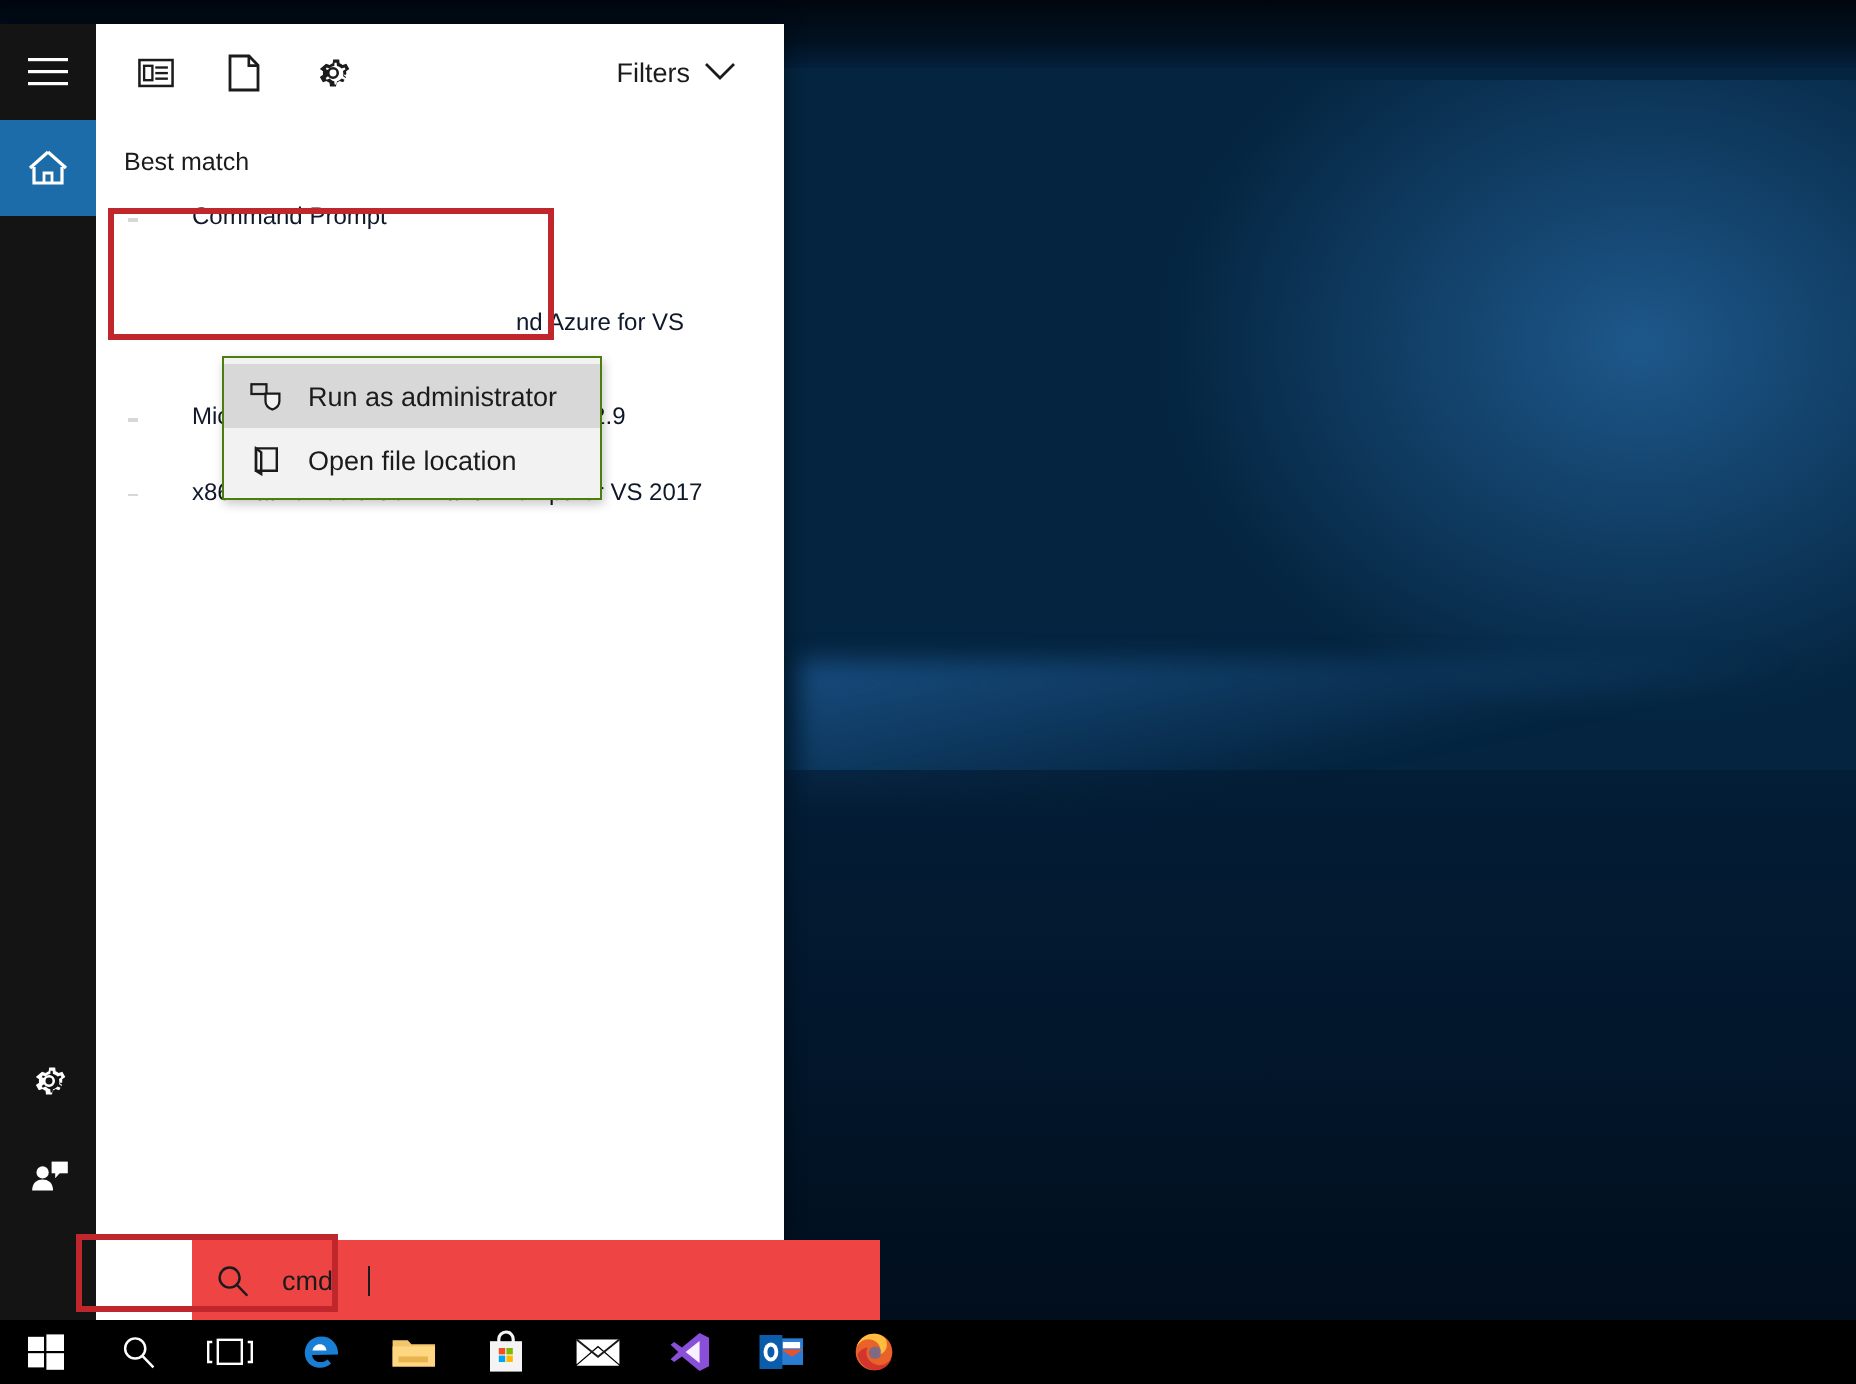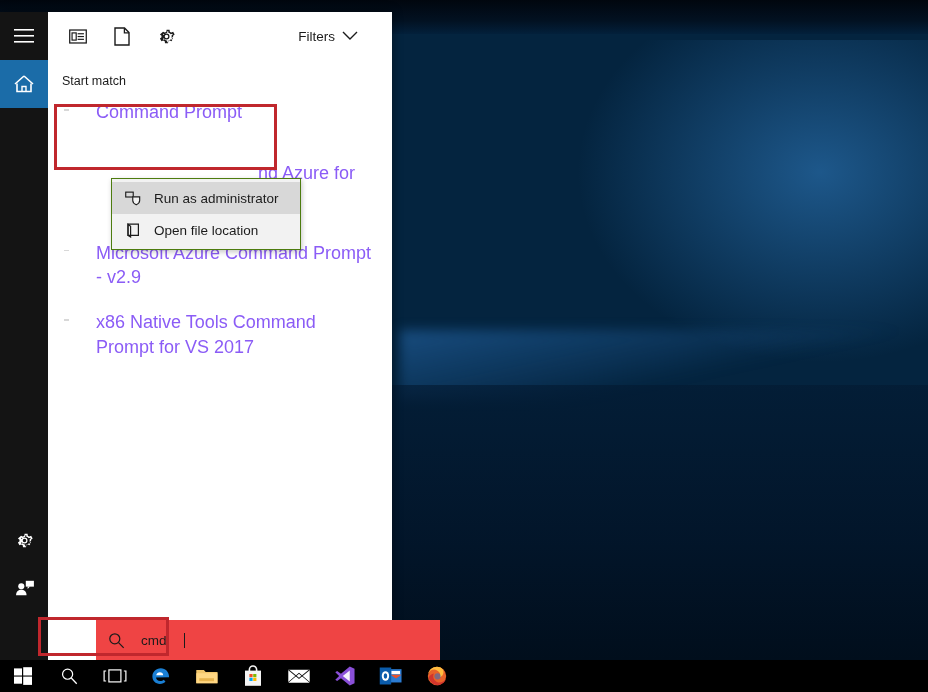--- a/index.html
+++ b/index.html
@@ -66,21 +66,21 @@
 
   #panel-body {
     flex: 1 1 auto; height: 100%;
     background: #ffffff;
     position: relative;
     display: flex; flex-direction: column;
   }
   #panel-toolbar {
     height: 48px; flex: 0 0 48px;
     display: flex; align-items: center;
-    padding: 0 30px 0 8px;
+    padding: 0 20px 0 8px;
     background: #ffffff;
   }
   .tb-icon {
     width: 44px; height: 44px;
     display: flex; align-items: center; justify-content: center;
     color: #1b1b1b;
   }
   #filters-btn {
     margin-left: auto;
     display: flex; align-items: center; gap: 7px;
@@ -96,21 +96,21 @@
     padding: 14px 0 8px 14px;
     font-weight: normal;
   }
   .result-row {
     display: flex; align-items: flex-start;
     padding: 7px 14px 7px 14px;
     gap: 14px;
   }
   .result-icon { flex: 0 0 20px; margin-top: 2px; }
   .result-label {
-    font-size: 18px; color: #8b5cf6; line-height: 1.35;
+    font-size: 12px; color: #0f172a; line-height: 1.35;
     max-width: 280px;
   }
 
   
   .console-ico {
     width: 20px; height: 15px; border-radius: 1px;
     background: #2b2b2b;
     border-top: 4px solid #6f6f6f;
     box-sizing: border-box;
     position: relative;
@@ -259,21 +259,21 @@
         <div id="filters-btn">
           <span>Filters</span>
           <svg width="16" height="10" viewBox="0 0 16 10">
             <path d="M1 1 L8 8 L15 1" fill="none" stroke="#1b1b1b" stroke-width="1.4"></path>
           </svg>
         </div>
       </div>
 
       <div id="results-area">
 
-        <div id="best-match-label">Start match</div>
+        <div id="best-match-label">Best match</div>
 
         <div class="result-row" style="padding-top:4px;">
           <span class="result-icon"><span class="console-ico"></span></span>
           <span class="result-label">Command Prompt</span>
         </div>
 
         <div class="result-row" style="padding-top:30px; padding-left:14px;">
           <span class="result-icon" style="visibility:hidden;"><span class="console-ico"></span></span>
           <span class="result-label" style="margin-left:162px;">nd Azure for VS</span>
         </div>

